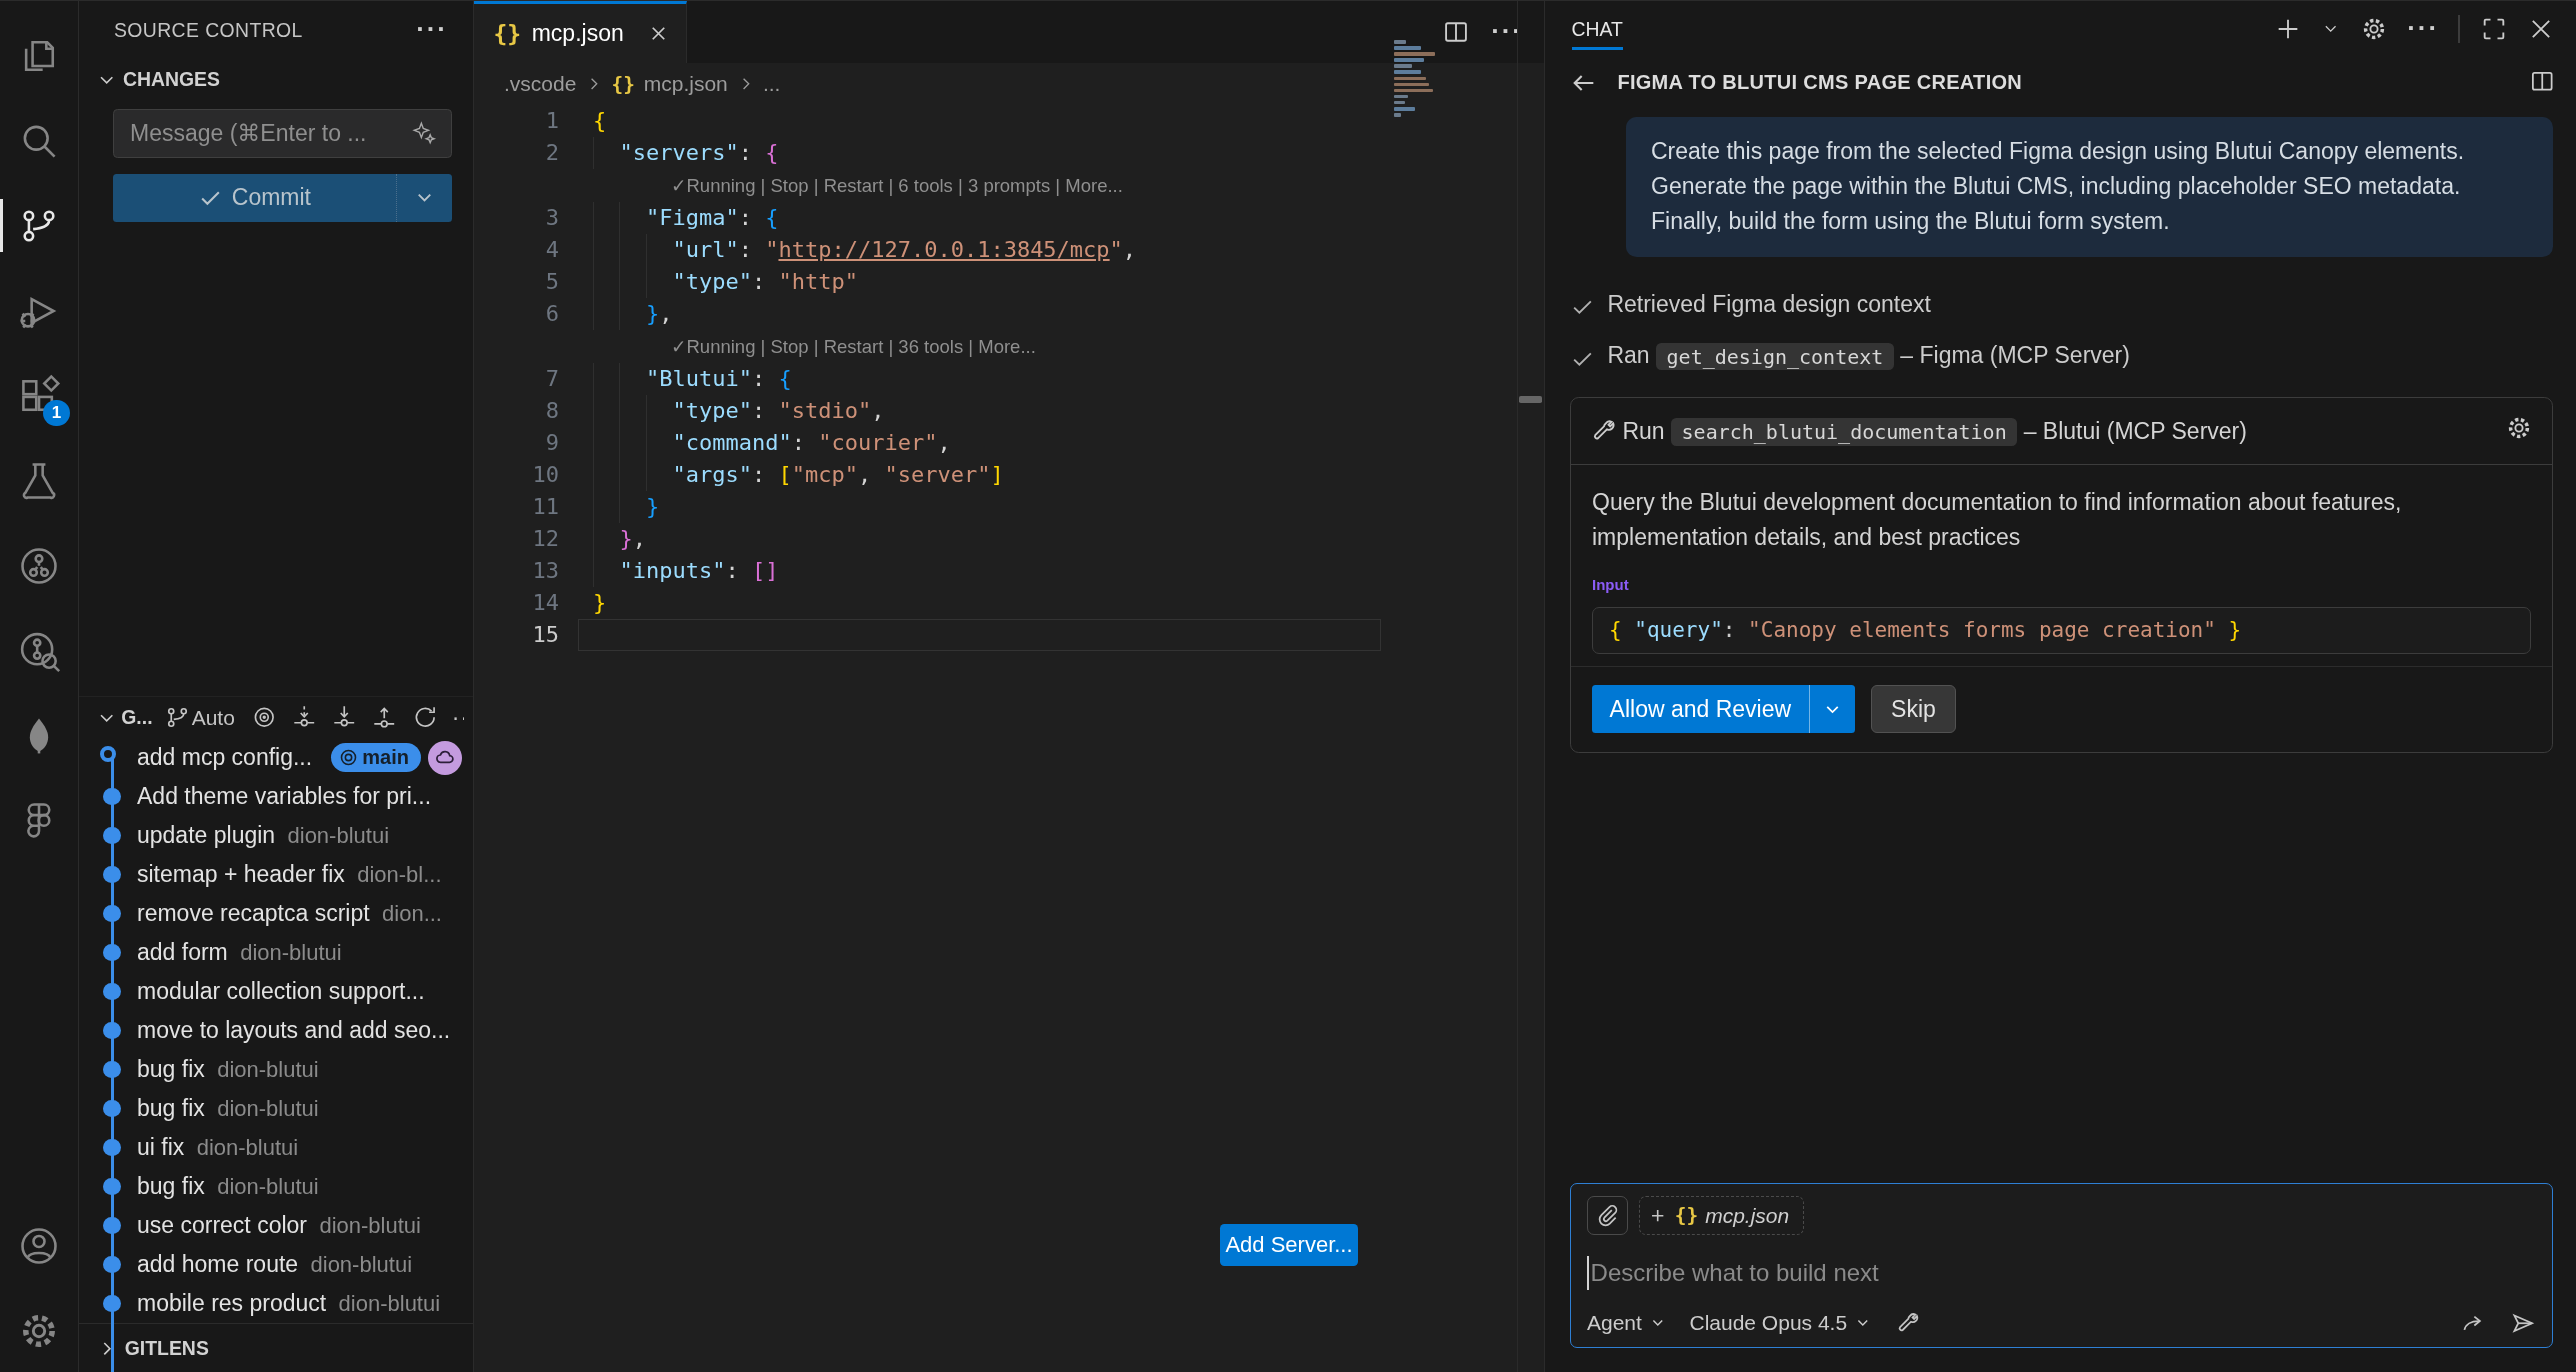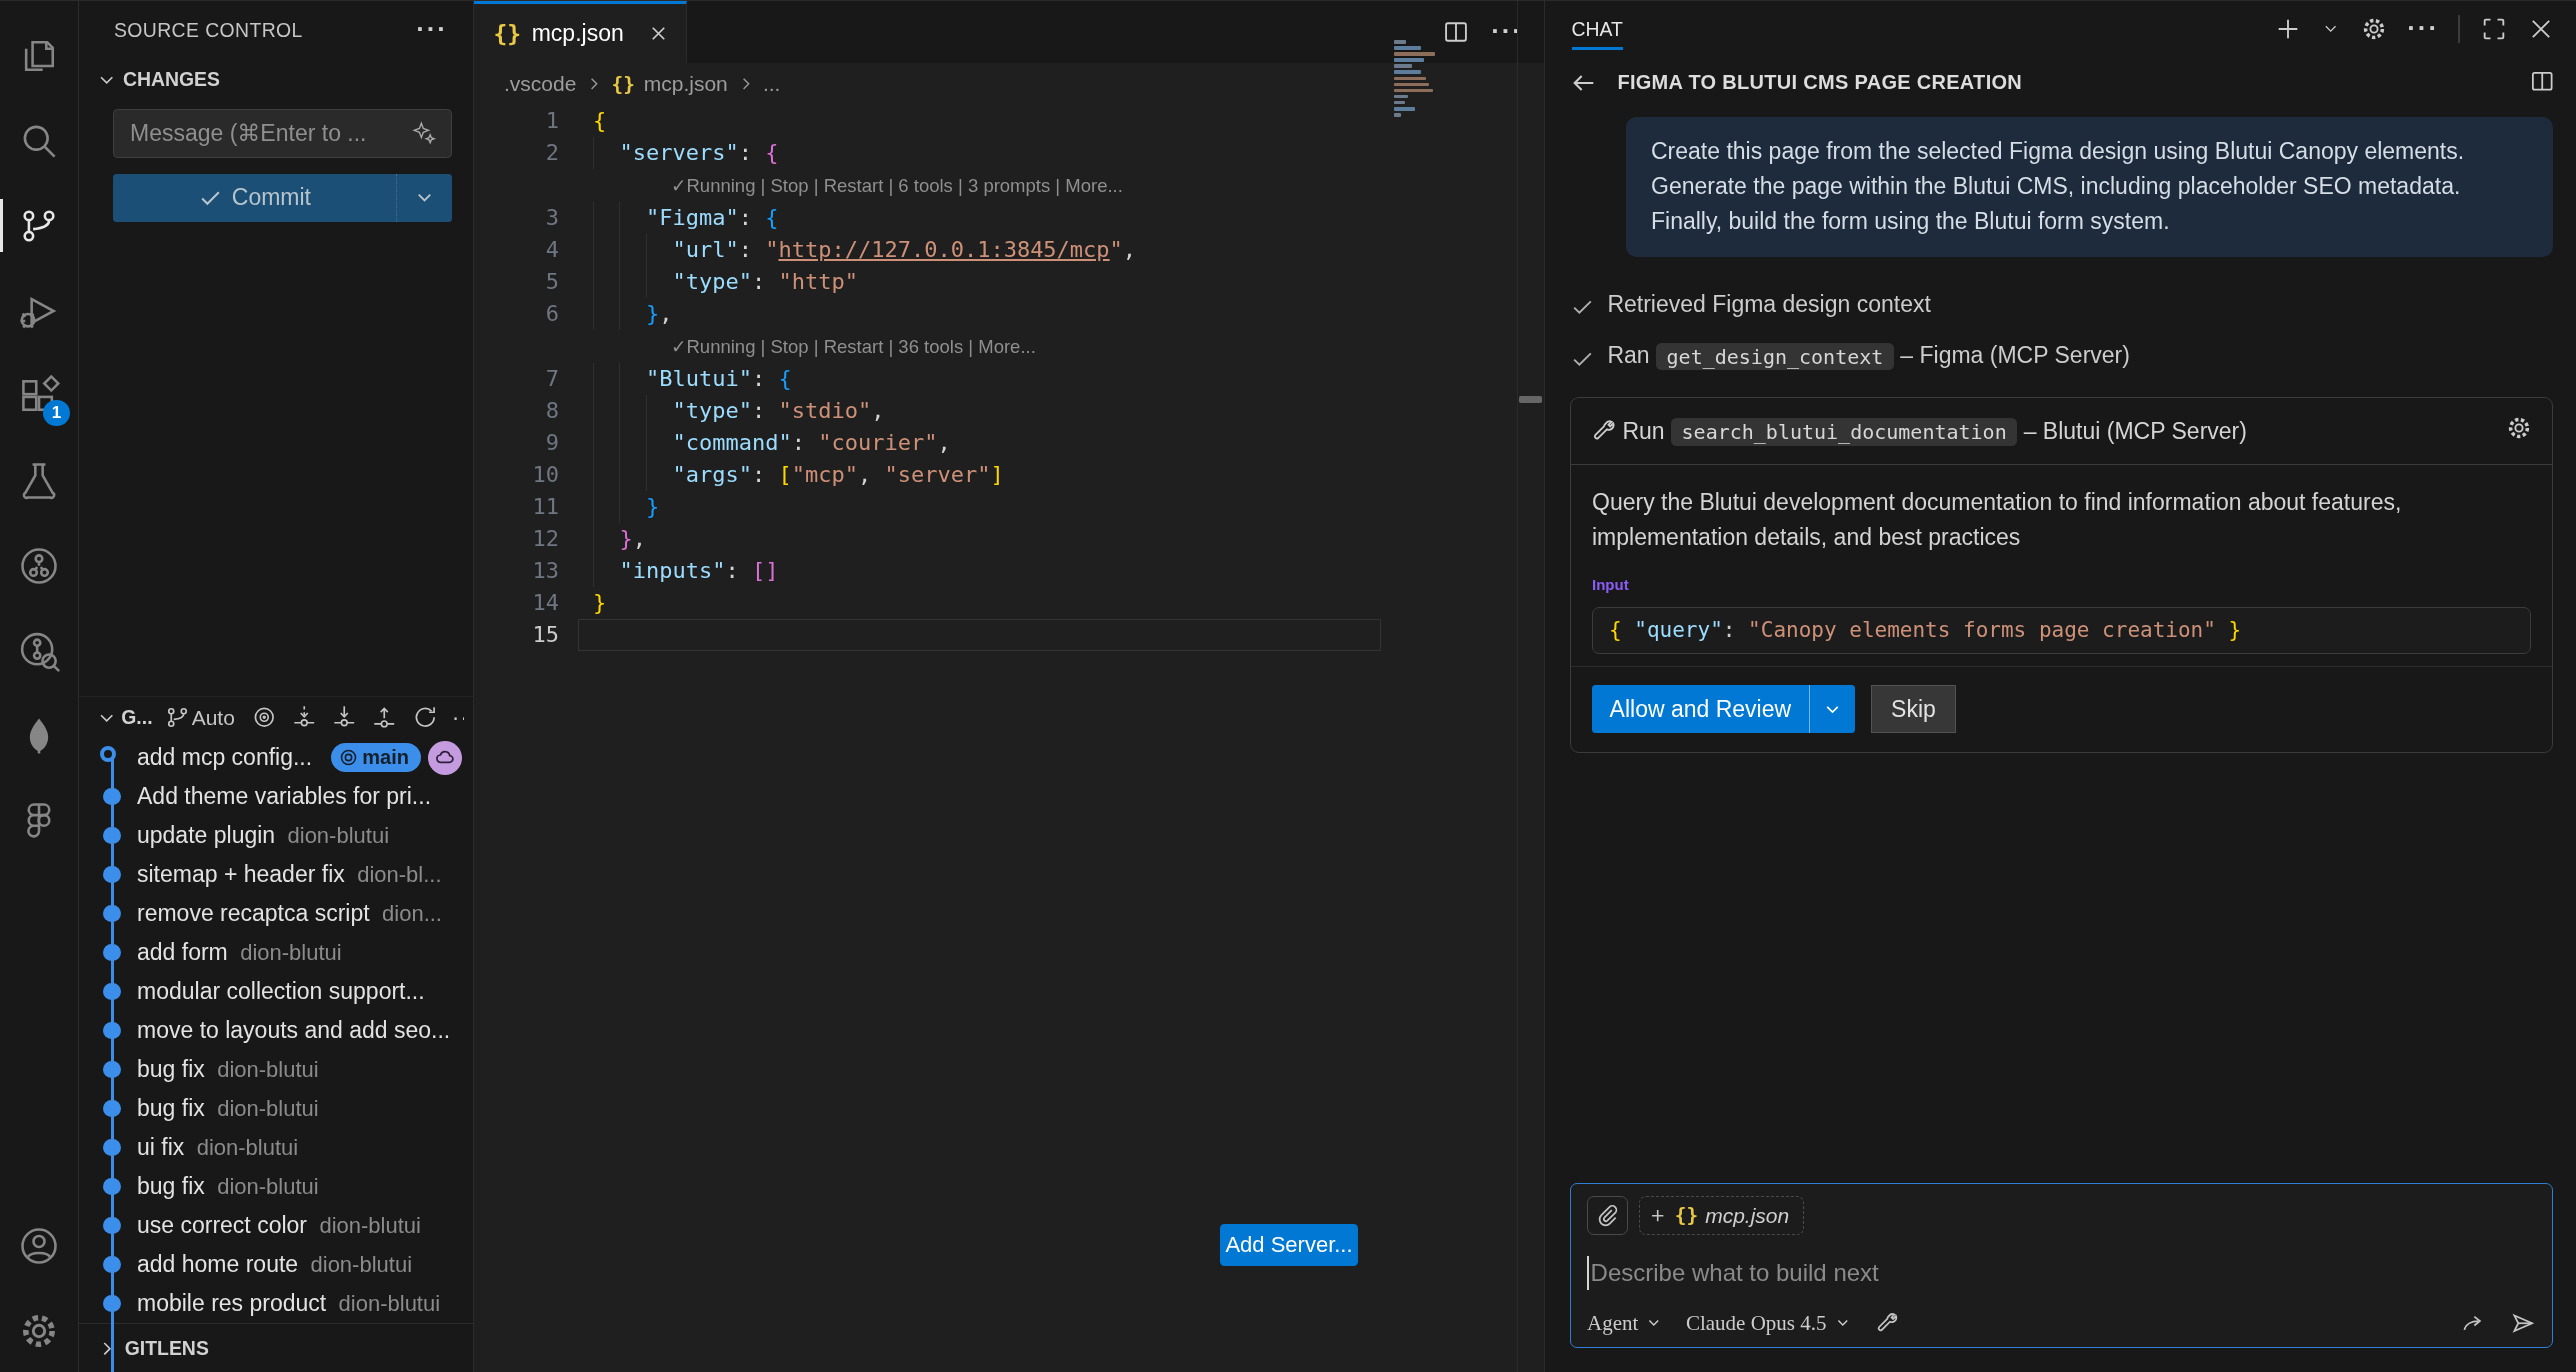--- a/index.html
+++ b/index.html
@@ -118,34 +118,34 @@
   .tool-card-body { padding:19.4px 21px 0 21px; }
   .tool-desc { font-size:23px; line-height:35px; color:#d4d4d4; }
   .input-label { margin-top:21px; font-size:15px; font-weight:700; color:#8b5cf6; }
   .input-codebox { margin-top:14px; border:1.8px solid #3c3c3c; border-radius:7px; background:#1c1c1c; padding:10.6px 16px; font-family:"DejaVu Sans Mono", monospace; font-size:21px; white-space:nowrap; overflow:hidden; }
   .tool-note { margin-top:17.6px; font-size:23px; line-height:35px; color:#b4b4b4; font-style:italic; }
   .tool-card-footer { display:flex; align-items:center; gap:16px; padding:17.6px 21px 19.4px 21px; margin-top:12.4px; border-top:0.9px solid #2c2c2c; }
   .allow-btn { display:flex; align-items:center; height:48px; background:#0078d4; border-radius:3.5px; color:#fff; cursor:pointer; }
   .allow-main { padding:0 17.6px; font-size:23px; }
   .allow-drop { width:46px; height:100%; border-left:0.9px solid rgba(255,255,255,.45); display:flex; align-items:center; justify-content:center; }
   .allow-drop svg { width:21px; height:21px; stroke:#fff; fill:none; stroke-width:2; }
-  .skip-btn { height:48px; padding:0 19.4px; background:#373737; border:0.9px solid #525252; border-radius:0; color:#e3e3e3; font-size:23px; display:flex; align-items:center; cursor:pointer; }
+  .skip-btn { height:48px; padding:0 19.4px; background:#373737; border:0.9px solid #525252; border-radius:6px; color:#e3e3e3; font-size:23px; display:flex; align-items:center; cursor:pointer; }
 
   .composer { margin:0 23px 25px 25px; border:1.8px solid #2e7fd4; border-radius:7px; background:#1c1c1c; padding:12.4px 16px 10.6px 16px; flex-shrink:0; }
   .composer-chips { display:flex; align-items:center; gap:10.6px; }
   .attach-btn { width:41px; height:39px; border:0.9px solid #4a4a4a; border-radius:7px; display:flex; align-items:center; justify-content:center; cursor:pointer; }
   .attach-btn svg { width:23px; height:23px; stroke:#c5c5c5; fill:none; stroke-width:1.8; }
   .ctx-chip { display:flex; align-items:center; gap:7px; height:39px; border:1.8px dashed #4a4a4a; border-radius:7px; padding:0 14px 0 8.8px; cursor:pointer; }
   .ctx-chip svg { width:19.4px; height:19.4px; stroke:#c5c5c5; fill:none; stroke-width:2; }
   .ctx-chip .json-ico { font-size:19.4px; }
   .ctx-chip .chip-file { font-size:21px; font-style:italic; color:#d0d0d0; }
   .composer-input { margin-top:17.6px; display:flex; align-items:center; height:41px; }
   .caret { width:1.8px; height:34px; background:#d4d4d4; margin-right:1.8px; }
   .composer-ph { font-size:24px; color:#8a8a8a; }
-  .composer-bottom { margin-top:16px; display:flex; align-items:center; gap:23px;font-family:Liberation Serif, serif; }
+  .composer-bottom { margin-top:16px; display:flex; align-items:center; gap:23px; }
   .picker { display:flex; align-items:center; gap:7px; font-size:21px; color:#cccccc; cursor:pointer; }
   .picker svg { width:17.6px; height:17.6px; stroke:#cccccc; fill:none; stroke-width:2; }
   .composer-bottom svg.mini { width:26.5px; height:26.5px; stroke:#c5c5c5; fill:none; stroke-width:1.6; cursor:pointer; }
   .composer-right { margin-left:auto; display:flex; align-items:center; gap:23px; }
 </style>
 </head>
 <body>
 
 <div class="app">
 

